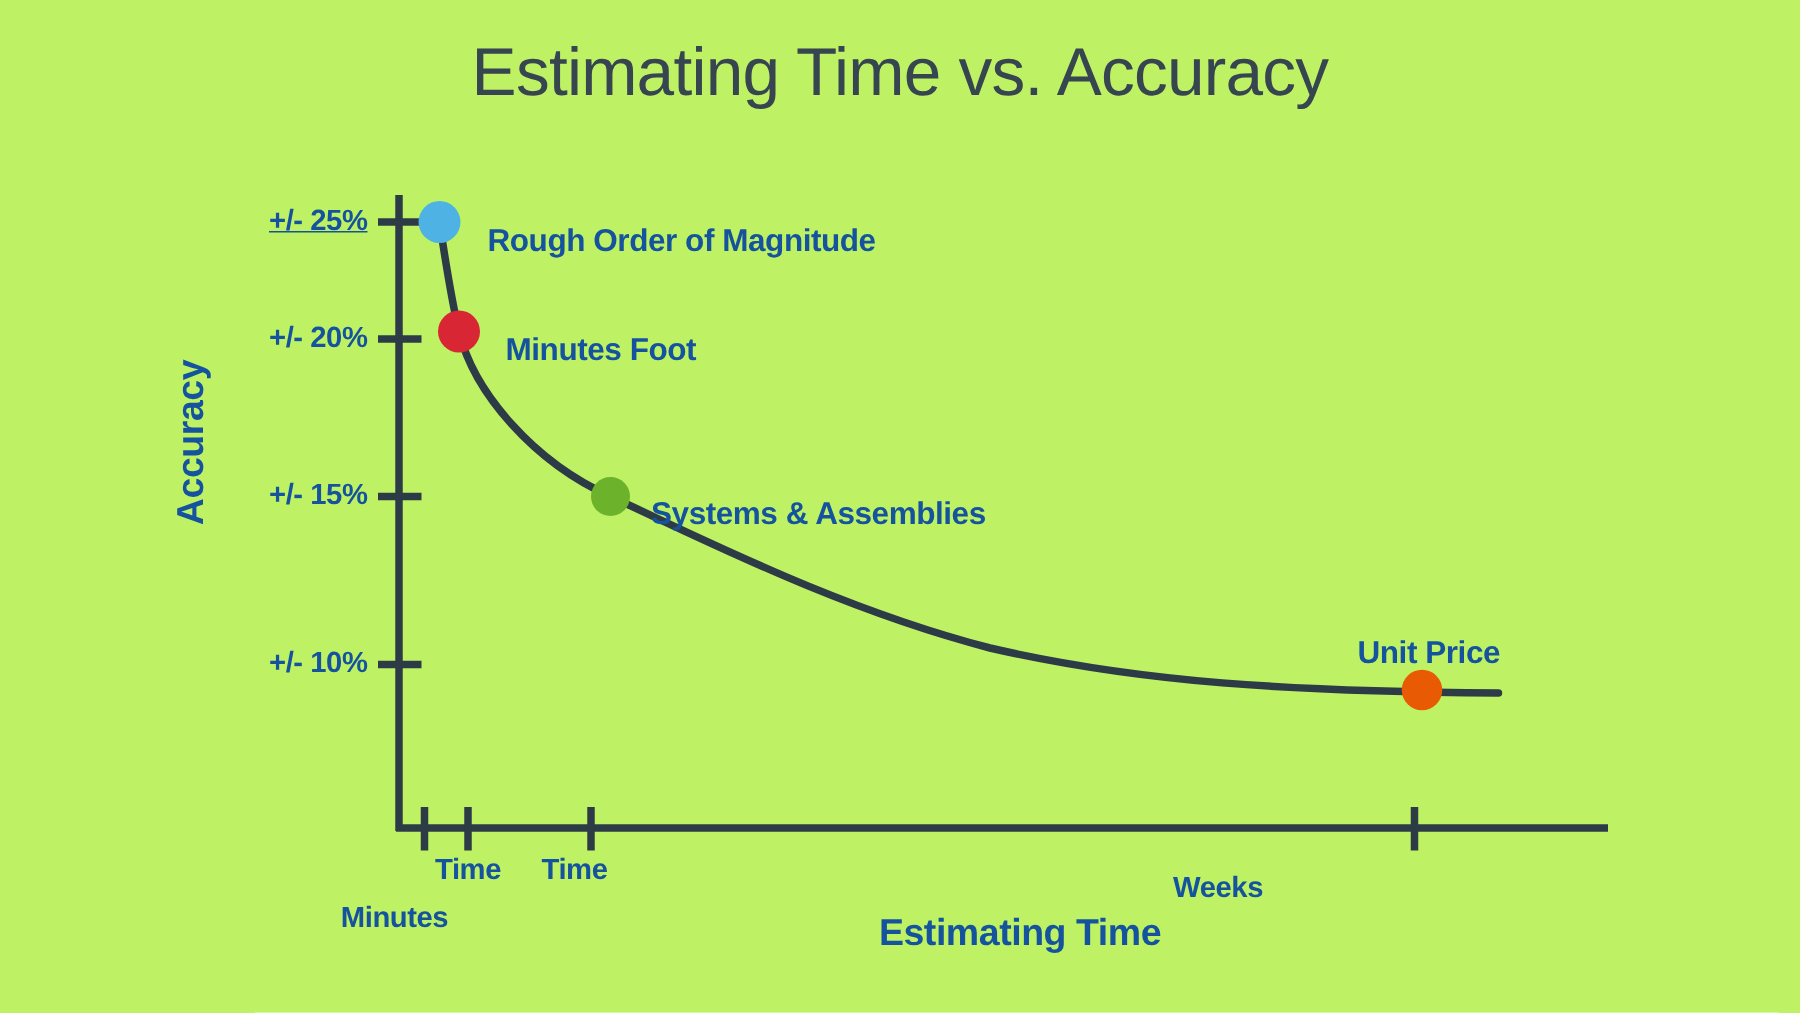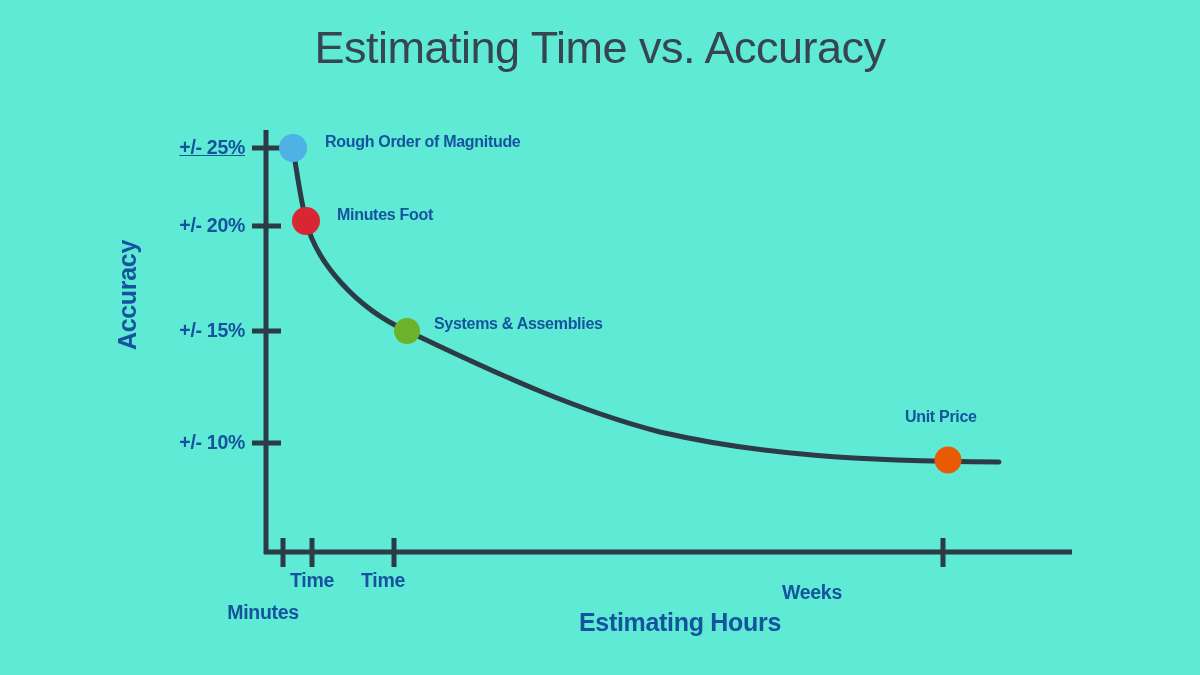--- a/index.html
+++ b/index.html
@@ -10,21 +10,21 @@
   body {
     width: 1200px;
     height: 675px;
     font-family: "Liberation Sans", sans-serif;
     overflow: hidden;
   }
   #canvas {
     position: relative;
     width: 1200px;
     height: 675px;
-    background: #5eead4;
+    background: #bef264;
   }
   #chart-title {
     position: absolute;
     left: 0;
     top: 22px;
     width: 1200px;
     text-align: center;
     font-size: 45px;
     font-weight: 400;
     letter-spacing: -0.5px;
@@ -46,25 +46,26 @@
     letter-spacing: -0.3px;
   }
   .y-tick-label {
     text-align: right;
   }
   .x-tick-label {
     text-align: center;
   }
   .point-label {
     position: absolute;
-    font-size: 16px;
+    font-size: 21px;
     font-weight: bold;
     color: #15539e;
     white-space: nowrap;
     letter-spacing: -0.3px;
+    margin-top: 16px;
   }
   #y-axis-title {
     position: absolute;
     left: 58px;
     top: 280px;
     width: 140px;
     height: 30px;
     transform: rotate(-90deg);
     transform-origin: center center;
     text-align: center;
@@ -131,15 +132,15 @@
   <div class="axis-tick-label x-tick-label" style="left:272px; top:569px; width:80px;">Time</div>
   <div class="axis-tick-label x-tick-label" style="left:347px; top:569px; width:72px;">Time</div>
   <div class="axis-tick-label x-tick-label" style="left:766px; top:569px; width:92px;margin-top:12px;">Weeks</div>
 
   <div class="point-label" style="left:325px; top:133px;">Rough Order of Magnitude</div>
   <div class="point-label" style="left:337px; top:206px;">Minutes Foot</div>
   <div class="point-label" style="left:434px; top:315px;">Systems &amp; Assemblies</div>
   <div class="point-label" style="left:905px; top:408px;">Unit Price</div>
 
   <div id="y-axis-title">Accuracy</div>
-  <div id="x-axis-title">Estimating Hours</div>
+  <div id="x-axis-title">Estimating Time</div>
 
 </div>
 
 </body></html>

